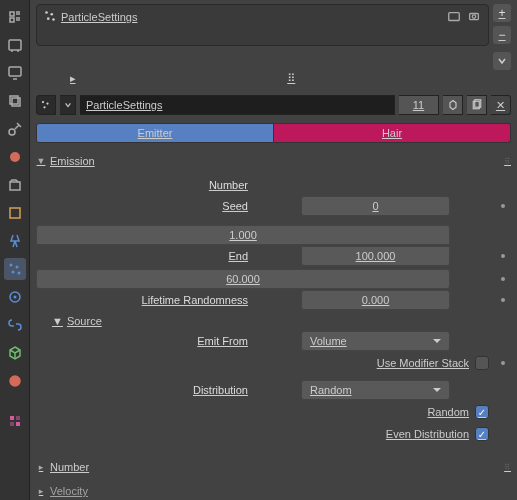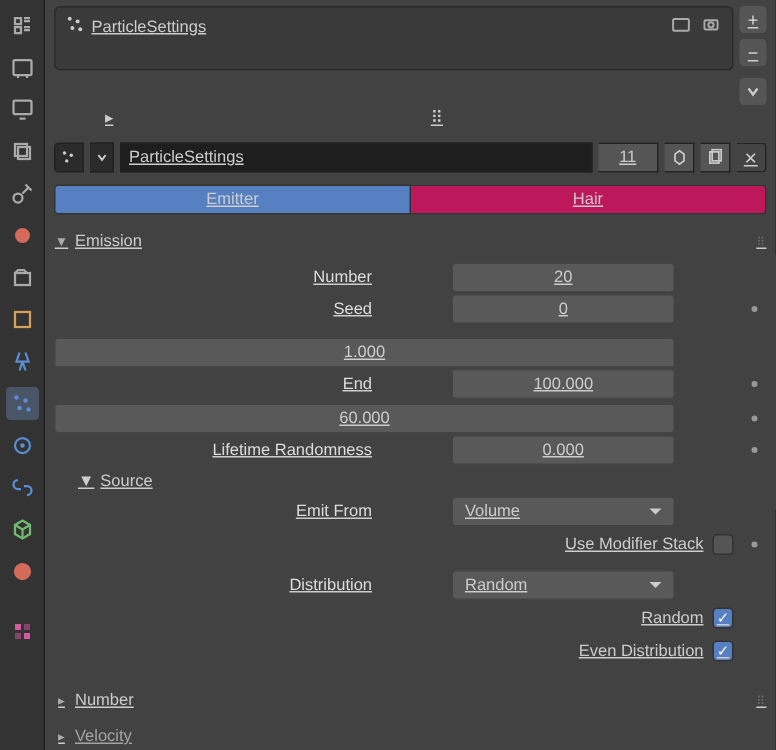--- a/index.html
+++ b/index.html
@@ -240,23 +240,20 @@
 
   <div class="panel">
     <div class="panel-header">
       <span class="arrow">▼</span>
       <span>Emission</span>
       <span class="grip">⠿</span>
     </div>
     <div class="panel-body">
       <div class="prop-row">
         <div class="prop-label">Number</div>
-        <div class="prop-field">
-            <span>20</span>
-          </div>
         <div class="prop-dot"></div>
       </div>
       <div class="prop-row">
         <div class="prop-label">Seed</div>
         <div class="prop-field">
             <span>0</span>
           </div>
         <div class="prop-dot">
             <span class="dot"></span>
           </div>

